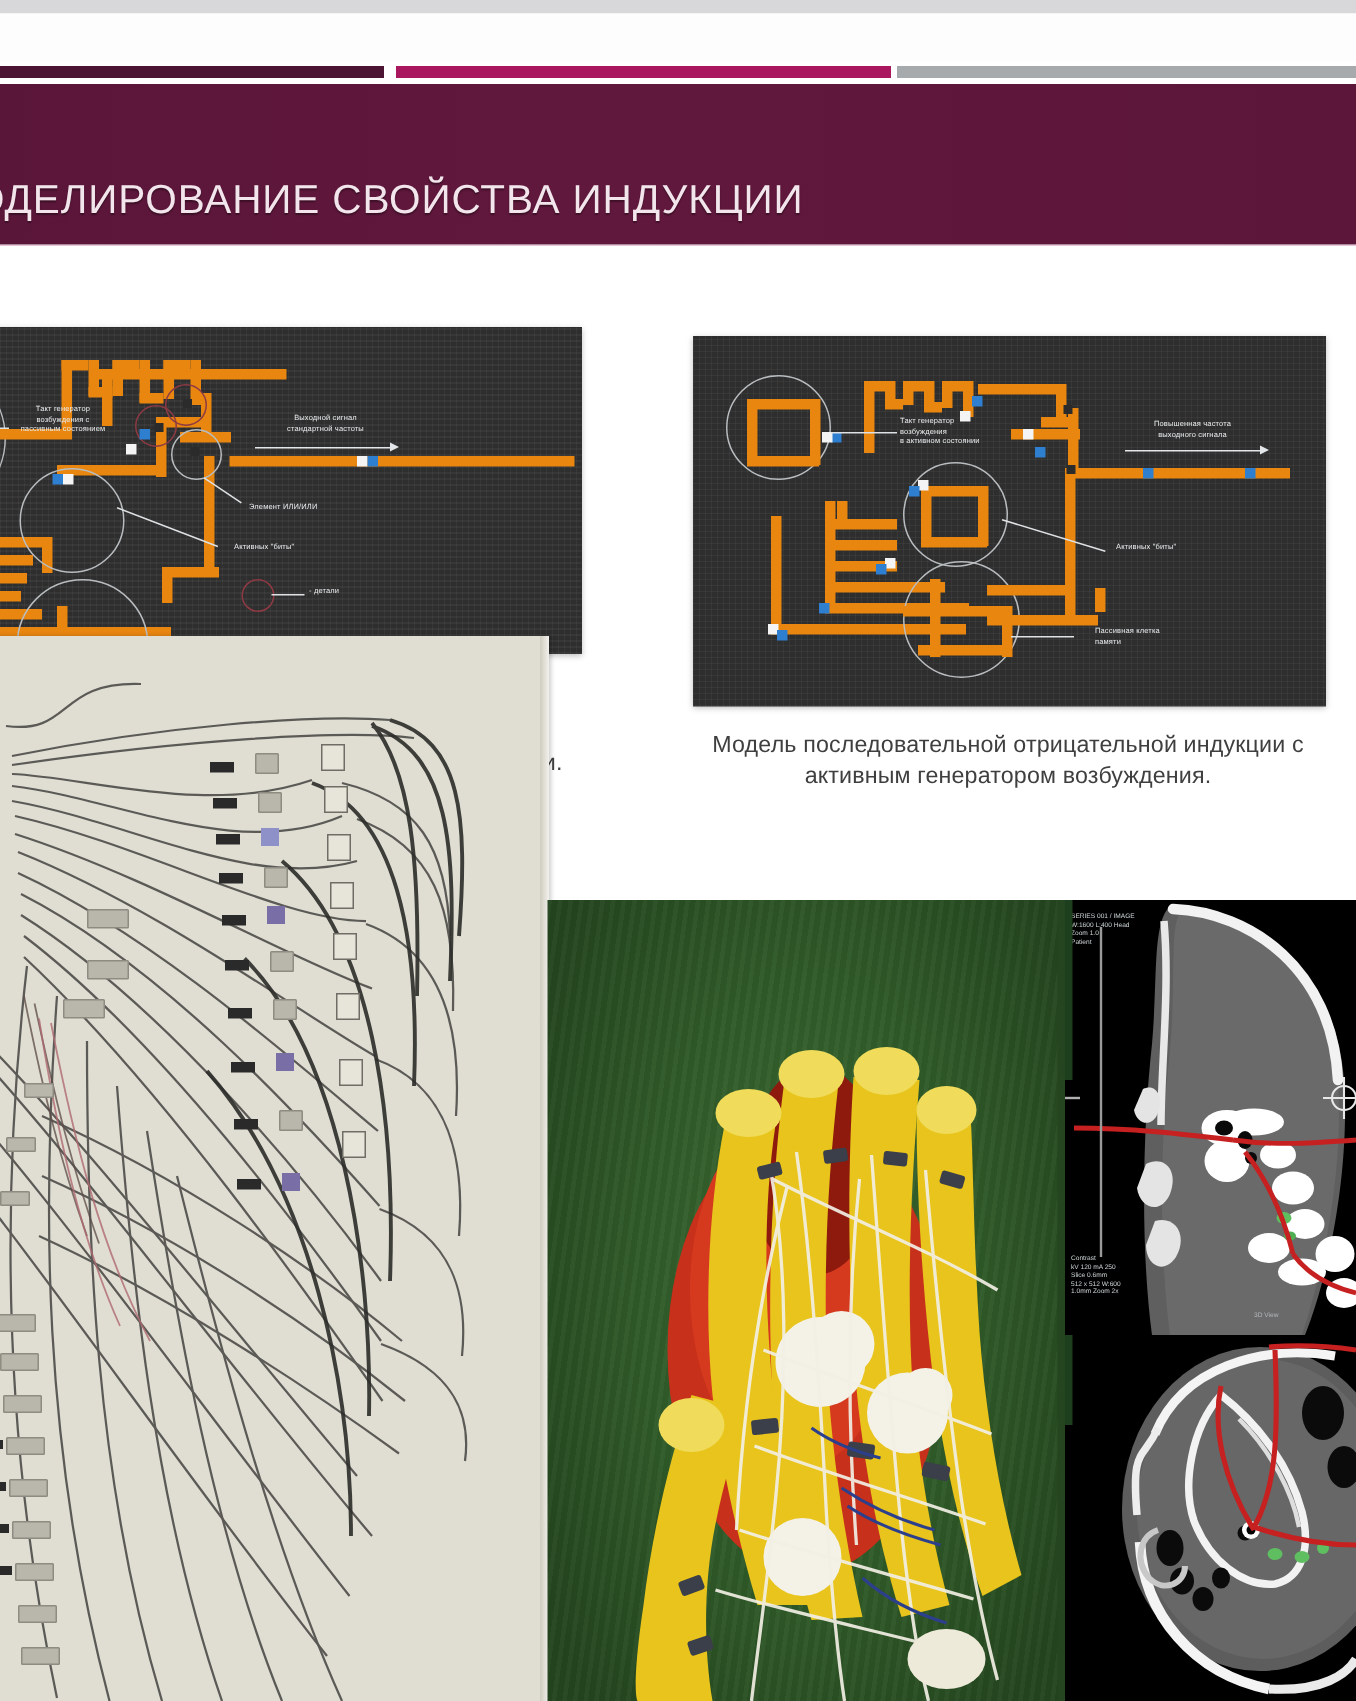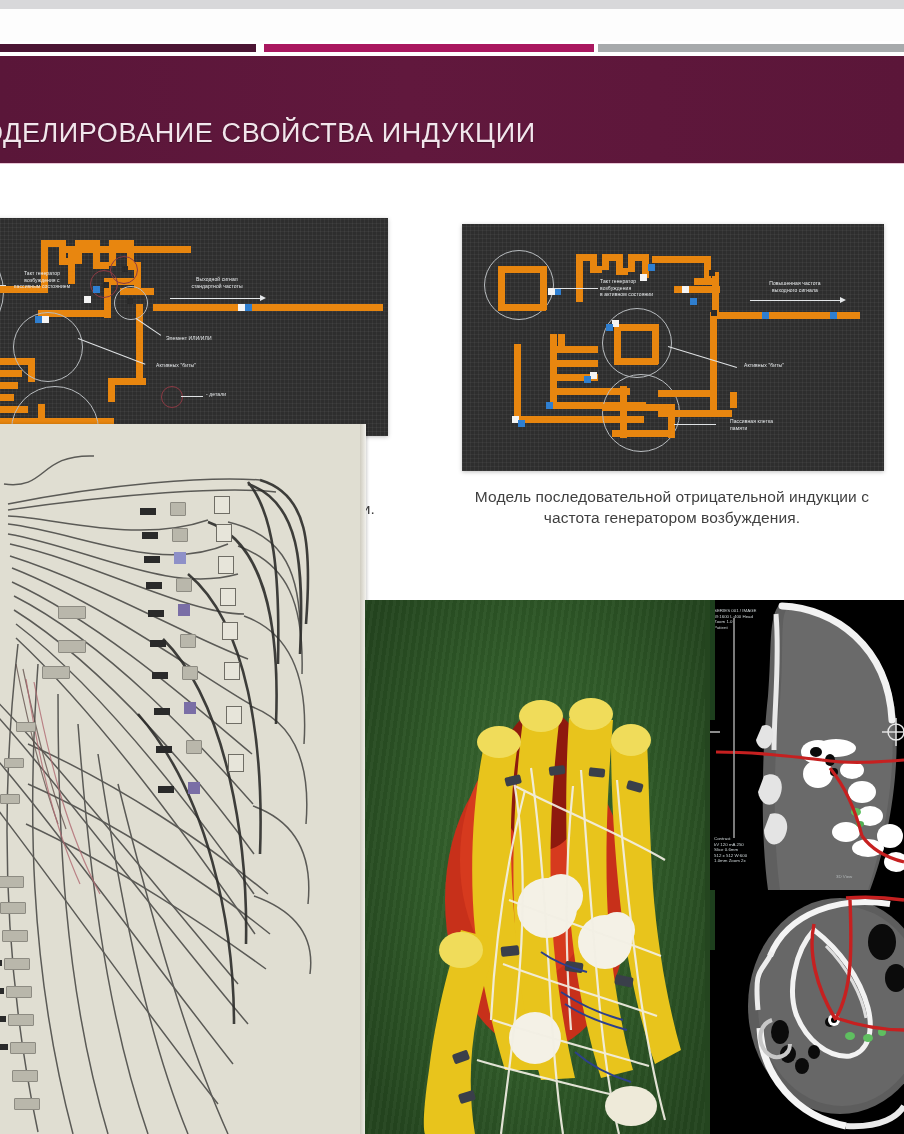--- a/index.html
+++ b/index.html
@@ -275,21 +275,21 @@
 возбуждения
 в активном состоянии</div>
   <div class="dlabel" style="left:290px;top:56px;width:86px;text-align:center;">Повышенная частота
 выходного сигнала</div>
   <div class="dlabel" style="left:282px;top:138px;width:70px;">Активных "биты"</div>
   <div class="dlabel" style="left:268px;top:194px;width:78px;">Пассивная клетка
 памяти</div>
 </div>
 
 <div class="caption cap-left">ции.</div>
-<div class="caption cap-right">Модель последовательной отрицательной индукции с частота генератором возбуждения.</div>
+<div class="caption cap-right">Модель последовательной отрицательной индукции с активным генератором возбуждения.</div>
 
 <div class="neural">
   <svg class="nsvg" viewBox="0 0 458 710" preserveAspectRatio="none">
     <g stroke="#3a3a38" fill="none" stroke-width="1.5" opacity=".8">
       <path d="M96 60 C140 66 130 30 186 32"></path>
       <path d="M100 92 C150 94 230 120 300 96"></path>
       <path d="M100 100 C170 108 250 150 320 120"></path>
       <path d="M100 110 C180 124 260 170 330 150"></path>
       <path d="M102 120 C190 140 280 190 336 190"></path>
       <path d="M102 132 C190 160 285 215 340 235"></path>

